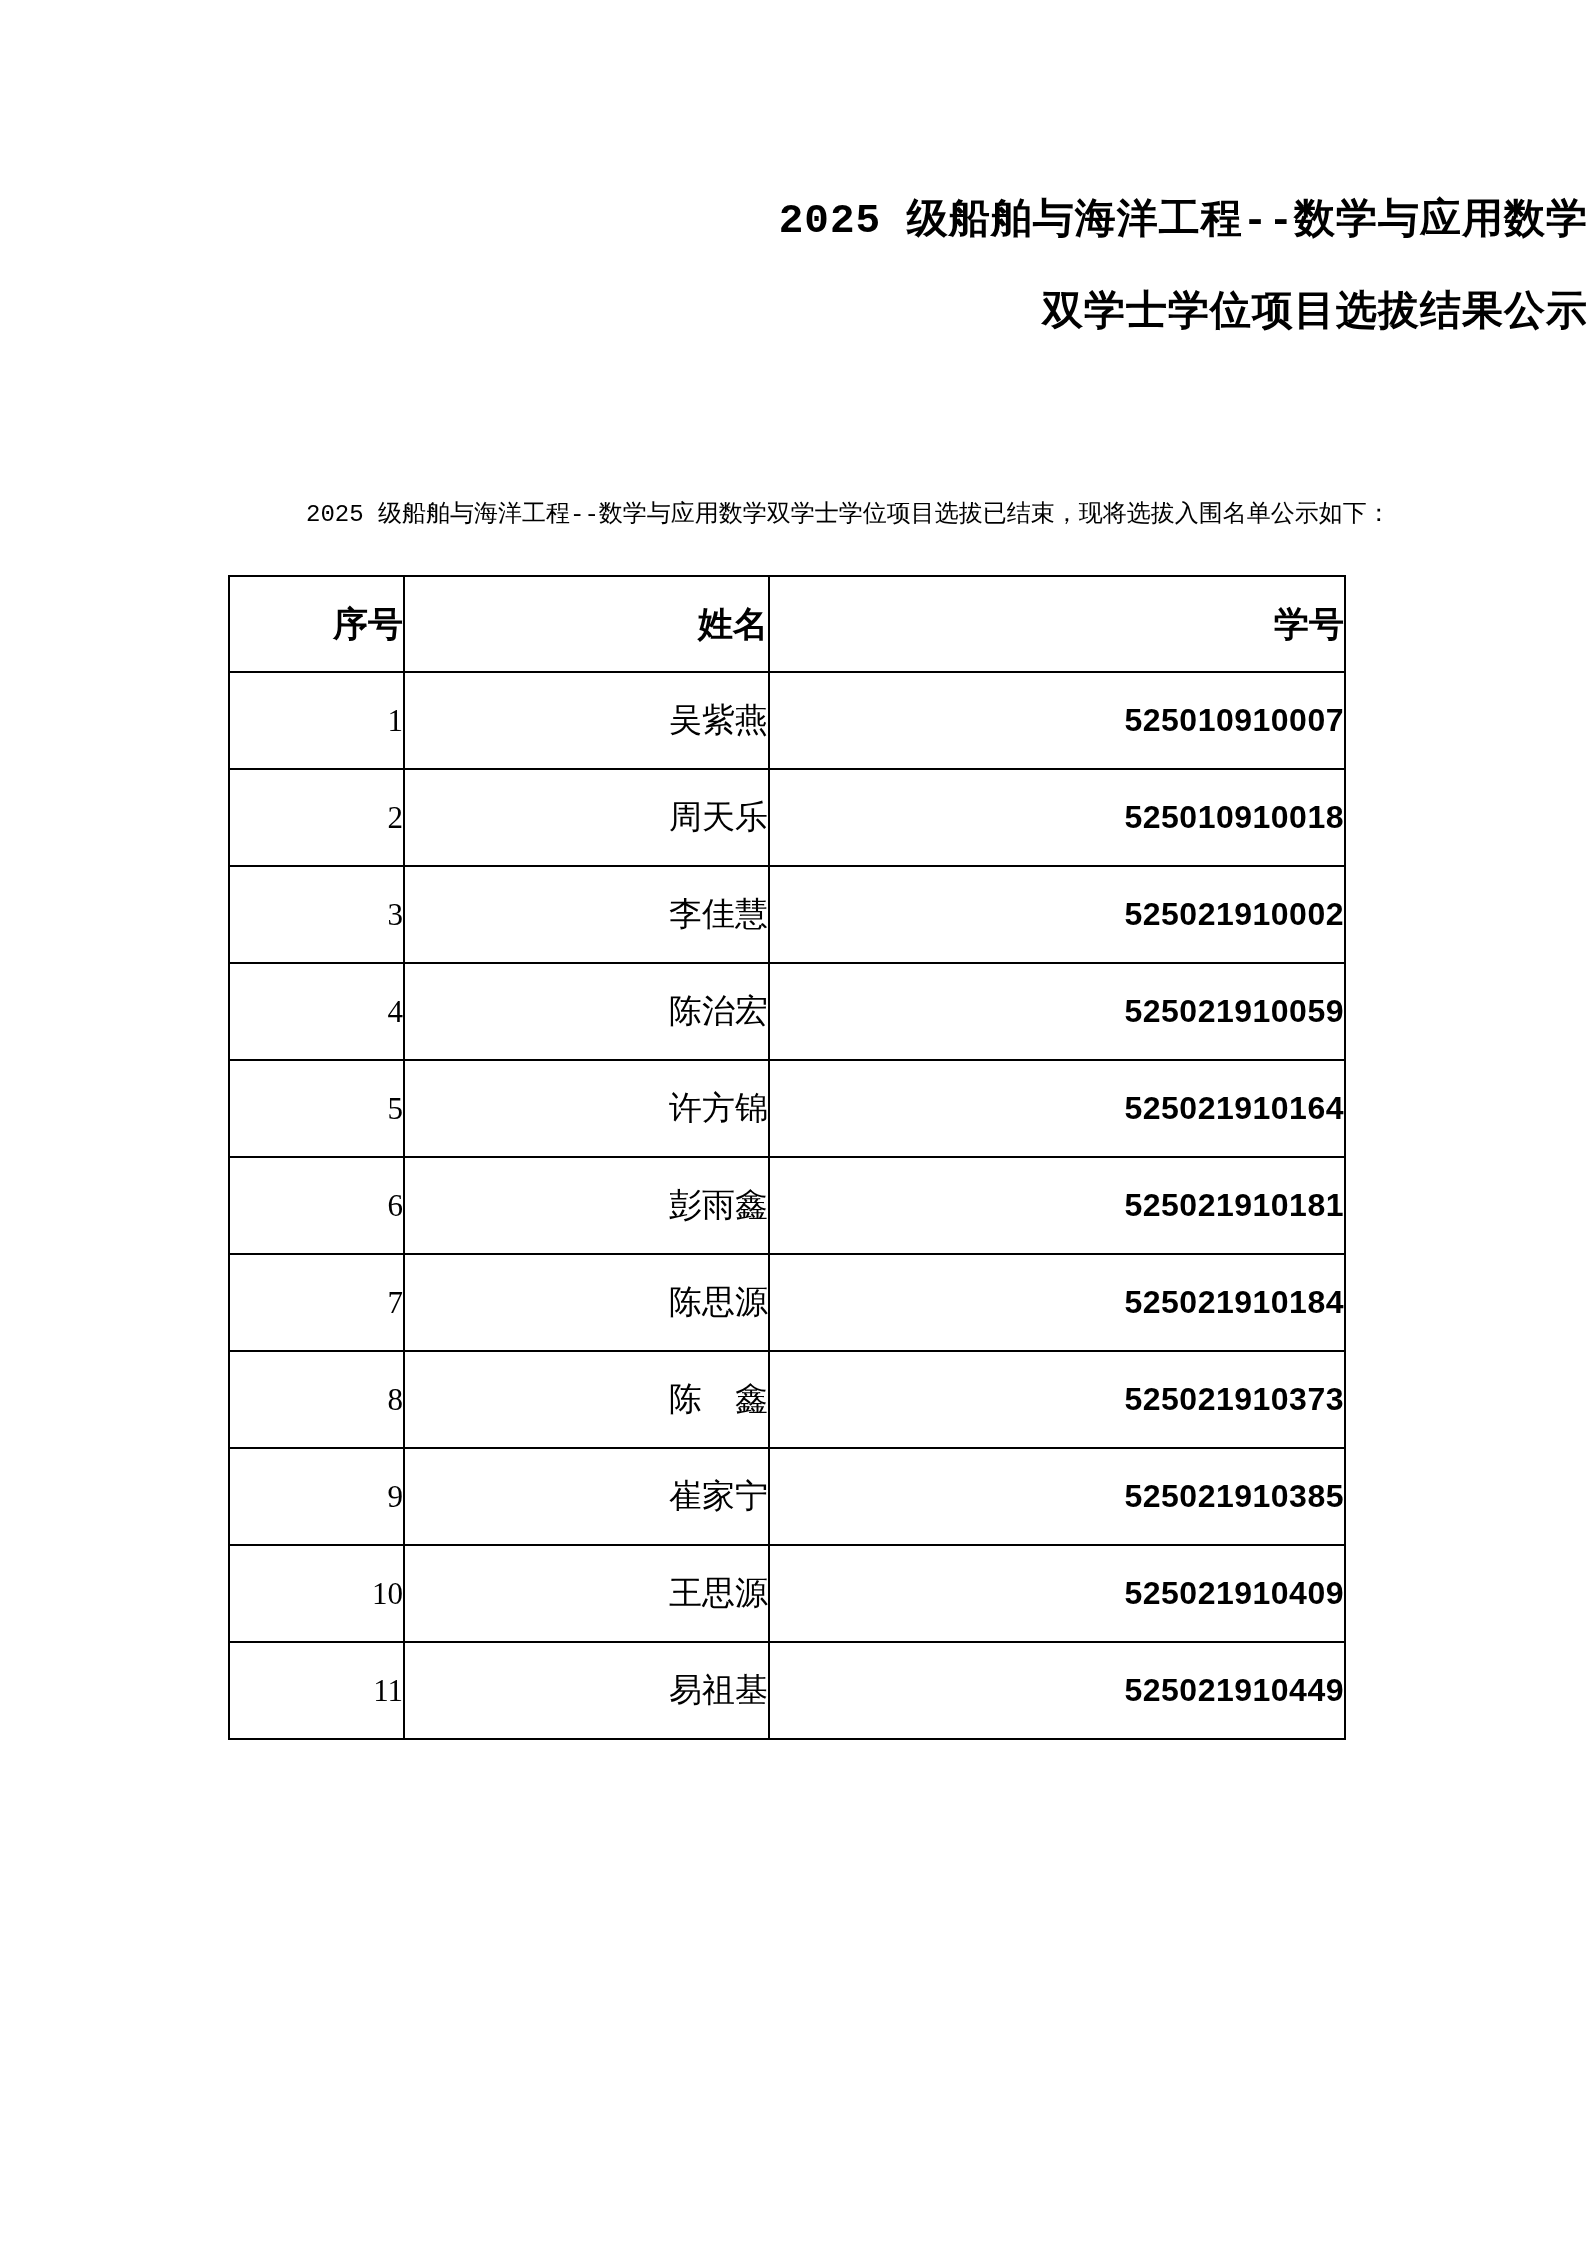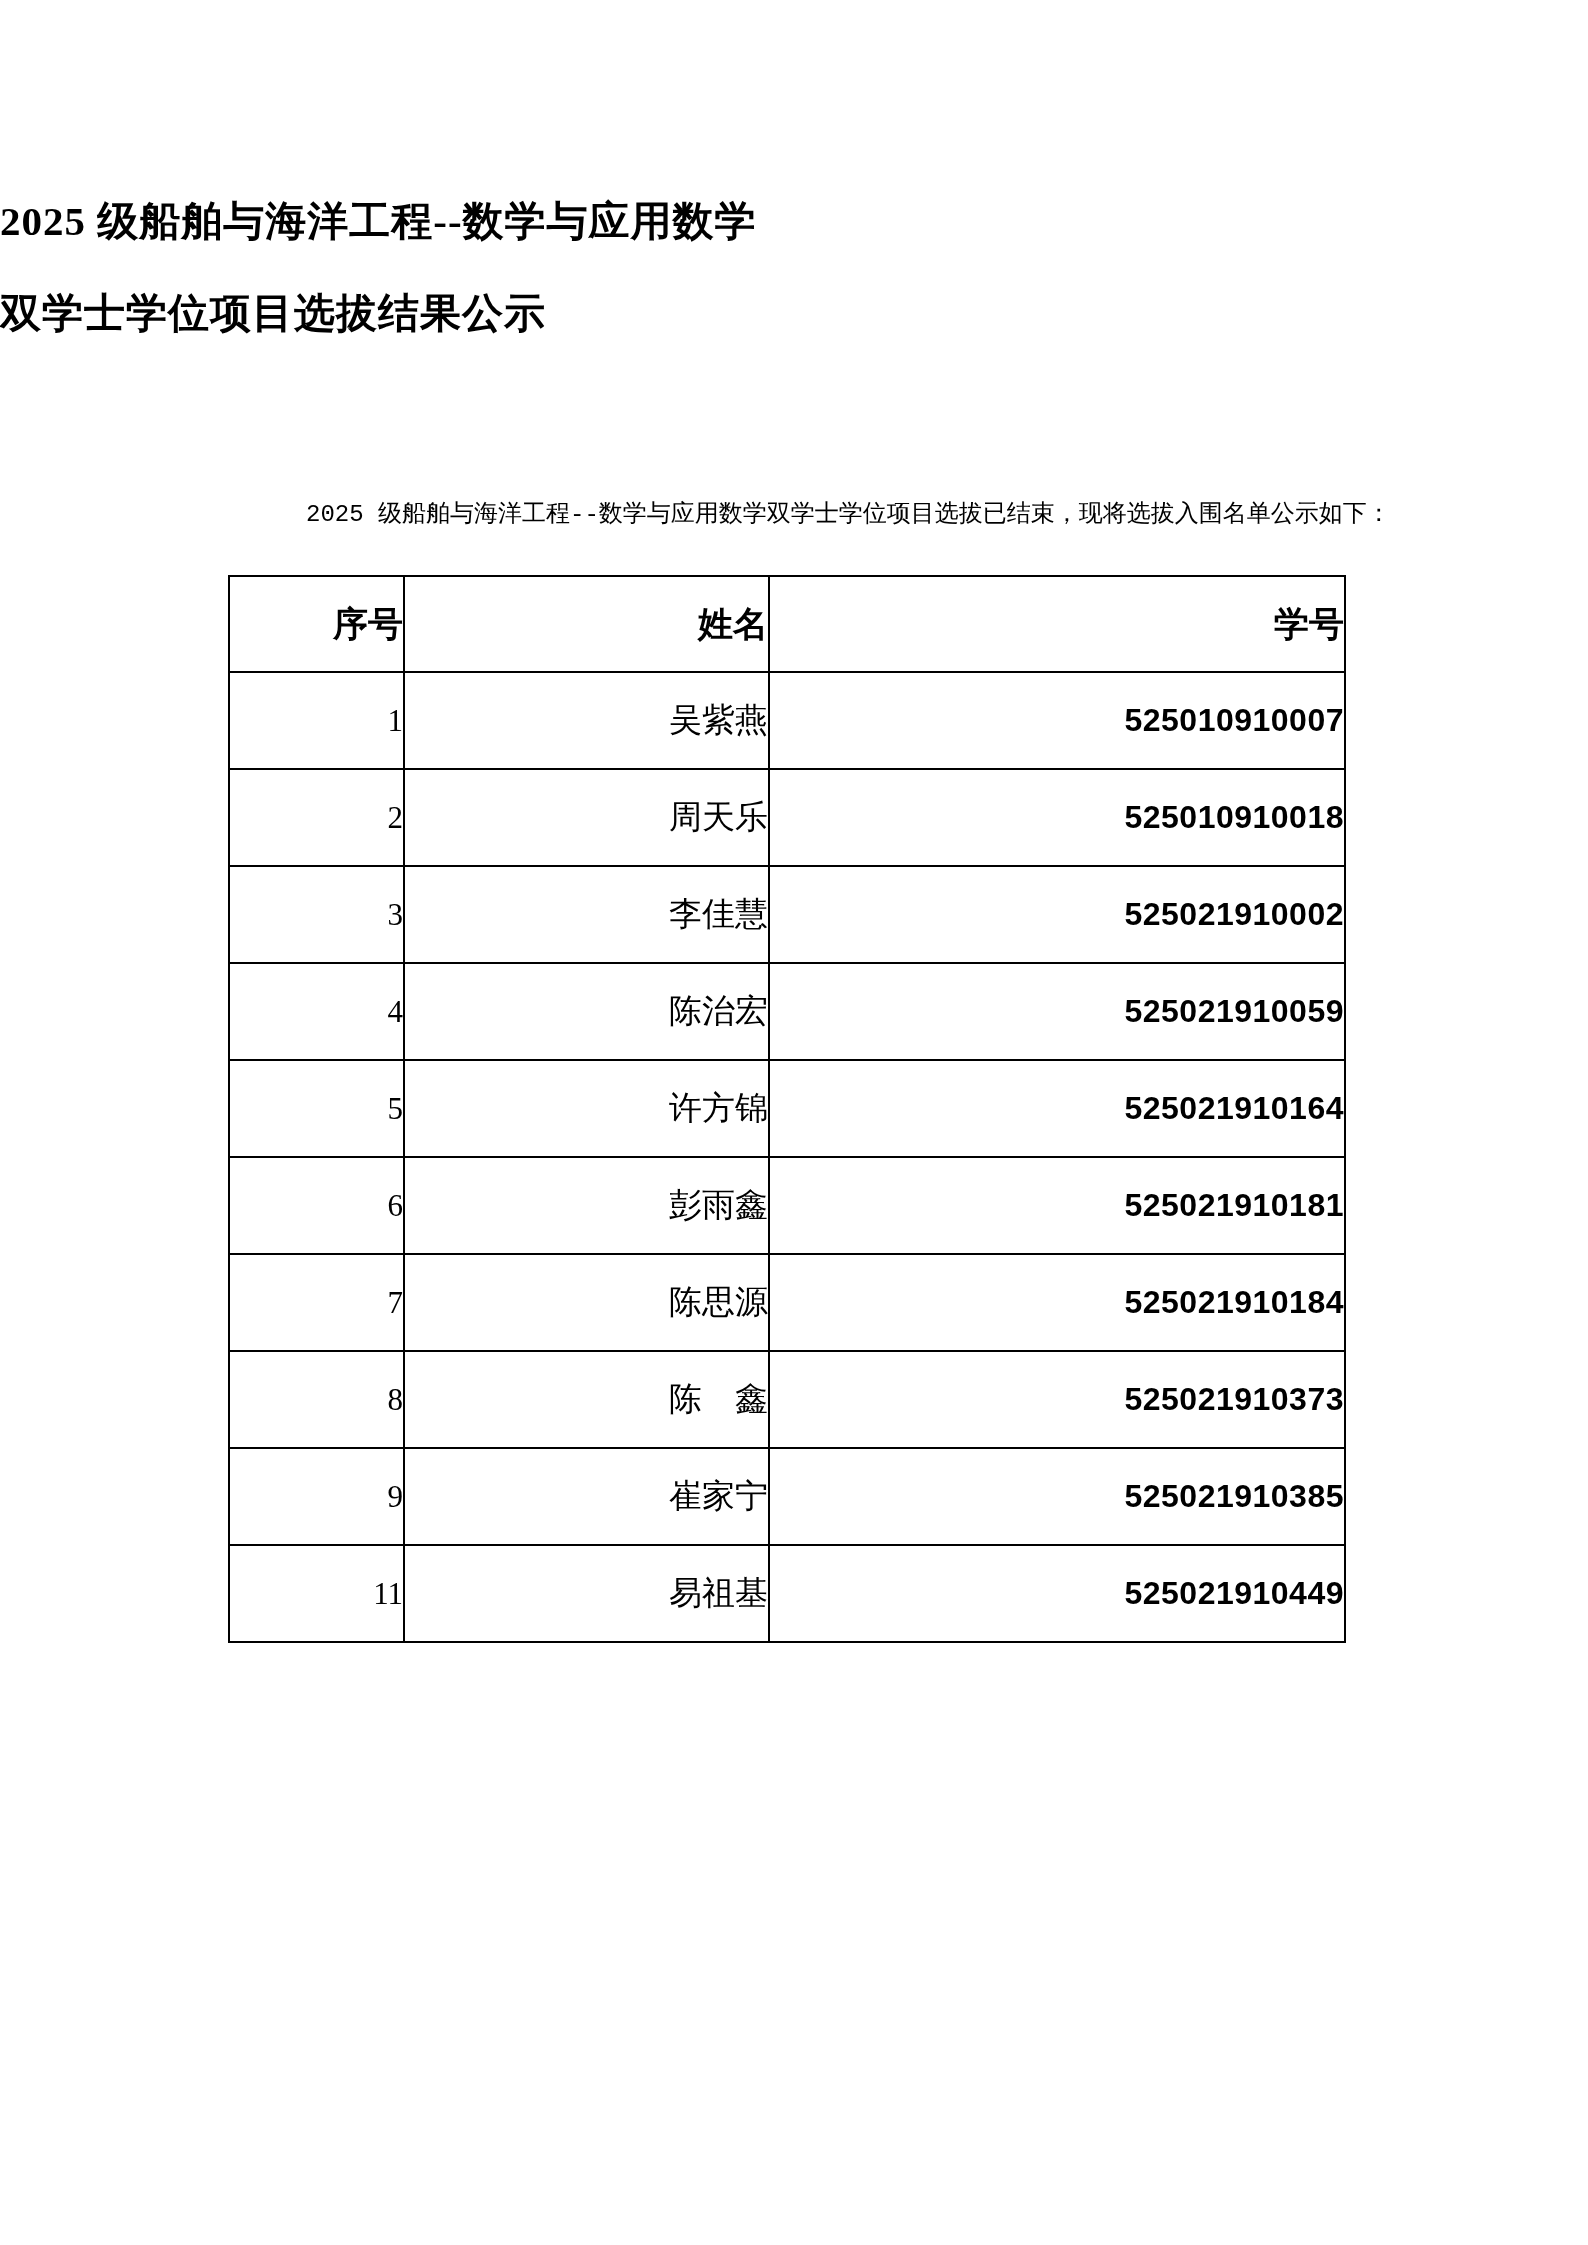--- a/index.html
+++ b/index.html
@@ -17,21 +17,22 @@
   }
   .page {
     width: 1588px;
     height: 2245px;
     box-sizing: border-box;
     padding: 0;
     position: relative;
   }
   .title-block {
     margin-top: 175px;
-    text-align: left;
+    text-align: right;
+    font-family: Liberation Mono, monospace;
   }
   .title-line {
     font-size: 41px;
     font-weight: bold;
     line-height: 92px;
     letter-spacing: 1px;
   }
   .intro {
     margin-top: 118px;
     padding-left: 238px;
@@ -157,20 +158,25 @@
         <td class="idx">8</td>
         <td class="name">陈　鑫</td>
         <td class="sid">525021910373</td>
       </tr>
       <tr>
         <td class="idx">9</td>
         <td class="name">崔家宁</td>
         <td class="sid">525021910385</td>
       </tr>
       <tr>
+        <td class="idx">10</td>
+        <td class="name">王思源</td>
+        <td class="sid">525021910409</td>
+      </tr>
+      <tr>
         <td class="idx">11</td>
         <td class="name">易祖基</td>
         <td class="sid">525021910449</td>
       </tr>
     </tbody>
   </table>
 
 
 </div>
 

